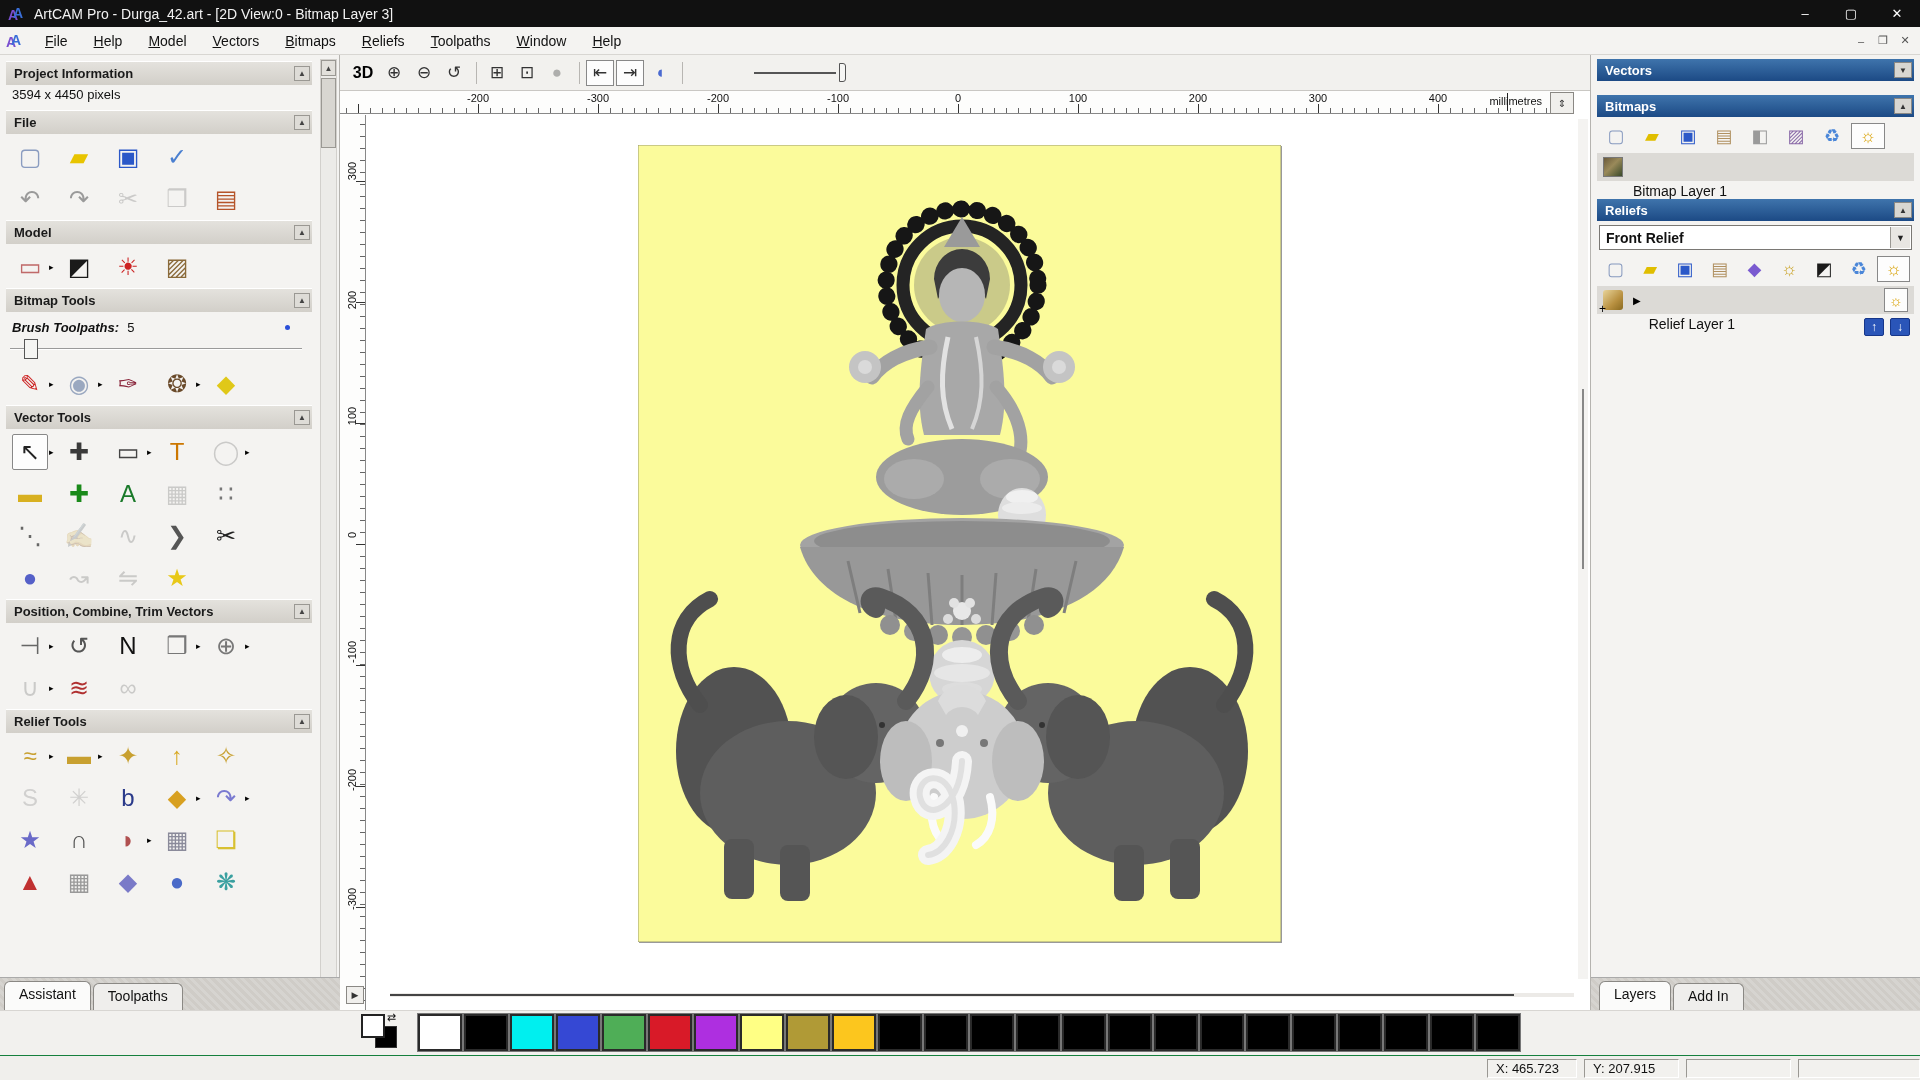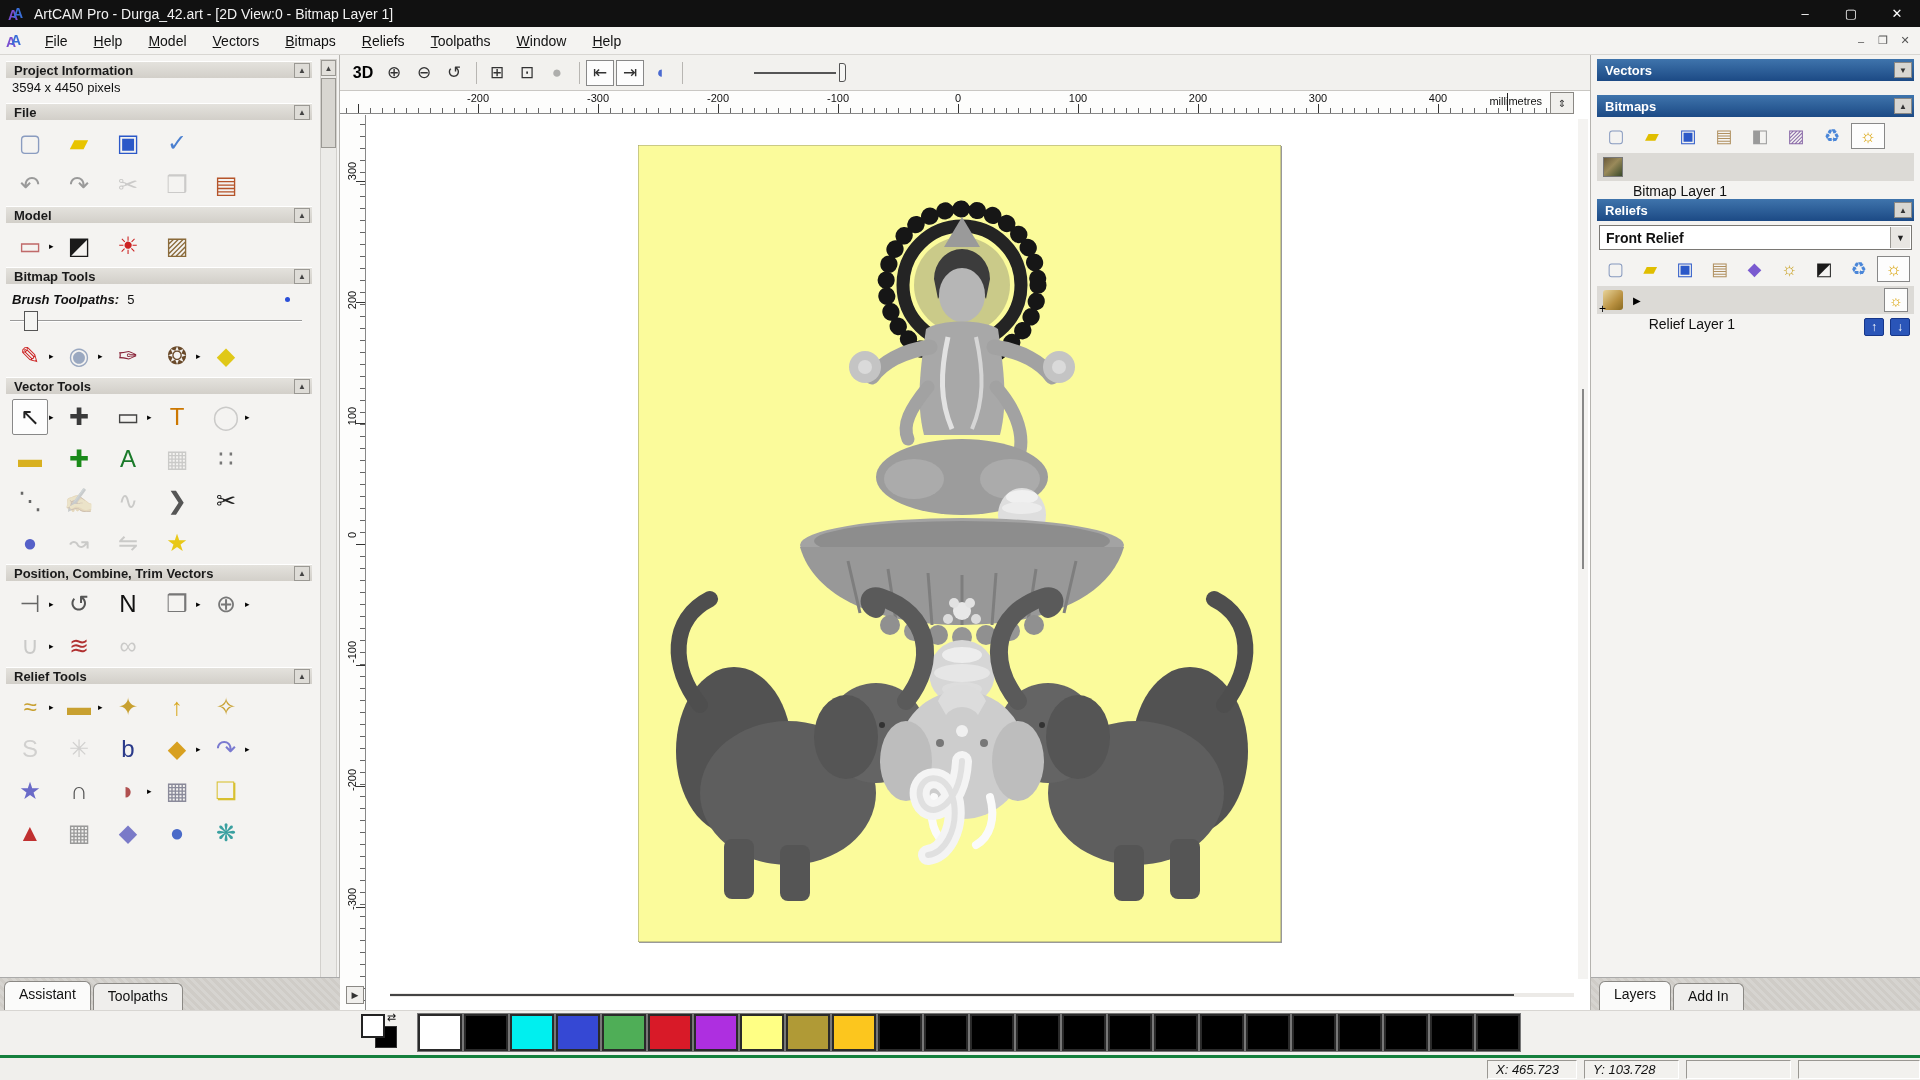--- a/index.html
+++ b/index.html
@@ -19,21 +19,21 @@
   .menubar { position:absolute; left:0; top:27px; width:1920px; height:28px; background:#f4f3f1; border-bottom:1px solid #d8d6d2; display:flex; align-items:center; }
   .menubar .app-icon-sm { width:20px; margin:0 6px 0 6px; position:relative; height:18px; }
   .menu-item { padding:4px 13px; font-size:14px; color:#111; }
   .menu-item:first-letter { text-decoration:underline; }
   .mdi-btns { margin-left:auto; display:flex; margin-right:4px; }
   .mdi-btn { width:22px; height:20px; display:flex; align-items:center; justify-content:center; color:#555; font-size:11px; border:1px solid transparent; }
 
   
   .left-panel { position:absolute; left:0; top:55px; width:340px; height:955px; background:#f4f3f1; border-right:1px solid #b5b3af; }
   .lp-content { position:absolute; left:0; top:0; width:316px; height:963px; overflow:hidden; }
-  .sec-header { height:17px; margin:0 4px 2px 6px; background:linear-gradient(#e4e2dd,#d2cfc9); border-top:1px solid #fff; display:flex; align-items:center; padding:0 2px 0 8px; }
+  .sec-header { height:24px; margin:0 4px 2px 6px; background:linear-gradient(#e4e2dd,#d2cfc9); border-top:1px solid #fff; display:flex; align-items:center; padding:0 2px 0 8px; }
   .sec-header .sec-title { font-weight:bold; font-size:13px; color:#1a1a1a; flex:1; }
   .sec-collapse { width:16px; height:15px; background:#dedcd7; border:1px solid #9a9893; font-size:8px; color:#444; display:flex; align-items:center; justify-content:center; }
   .info-grid { display:flex; padding:4px 0 6px 12px; font-size:13px; color:#111; }
   .info-col { width:130px; line-height:16px; }
   .info-col .hd { font-weight:bold; }
   .info-pixels { padding:0 0 8px 12px; font-size:13px; color:#111; }
 
   .trow { display:flex; align-items:center; padding:2px 0 2px 12px; height:42px; }
   .tool { display:flex; align-items:center; margin-right:4px; }
   .tool .tg { width:36px; height:36px; display:flex; align-items:center; justify-content:center; font-size:24px; border:1px solid transparent; border-radius:2px; }
@@ -130,39 +130,39 @@
   
   .palette-bar { position:absolute; left:0; top:1010px; width:1920px; height:45px; background:#f2f1ee; border-top:1px solid #d8d6d2; }
   .pri-sec { position:absolute; left:361px; top:3px; width:46px; height:38px; }
   .pri-sec .sec-sw { position:absolute; left:14px; top:12px; width:22px; height:22px; background:#000; border:1px solid #333; }
   .pri-sec .pri-sw { position:absolute; left:0; top:0; width:24px; height:24px; background:#fff; border:2px solid #222; }
   .pri-sec .swap { position:absolute; left:26px; top:-3px; font-size:11px; color:#111; }
   .swatches { position:absolute; left:418px; top:3px; display:flex; }
   .swatch { width:44px; height:37px; border:2px solid #2a2a2a; outline:1px solid #777; margin-right:2px; }
 
   
-  .statusbar { position:absolute; left:0; top:1055px; width:1920px; height:25px; background:#f0efec; border-top:3px solid #15803d; display:flex; align-items:center; font-size:13px; color:#111;font-style:italic; }
+  .statusbar { position:absolute; left:0; top:1055px; width:1920px; height:25px; background:#f0efec; border-top:1px solid #15803d; display:flex; align-items:center; font-size:13px; color:#111; }
   .sb-seg { height:19px; border:1px solid; border-color:#9a9893 #fff #fff #9a9893; margin-right:7px; display:flex; align-items:center; padding:0 8px; background:#f2f1ee; }
   .sb-seg.grow { flex:0 0 1480px; border-color:transparent; background:transparent; }
   .sb-x { width:90px; }
   .sb-y { width:95px; }
   .sb-e1 { width:105px; }
   .sb-e2 { flex:1; margin-right:0; }
 </style>
 </head>
 <body>
 
 <div class="app">
 
   <div class="titlebar">
     <div class="app-icon">
         <span class="a1">A</span>
         <span class="a2">A</span>
       </div>
-    <div class="title-text">ArtCAM Pro - Durga_42.art - [2D View:0 - Bitmap Layer 1]</div>
+    <div class="title-text">ArtCAM Pro - Durga_42.art - [2D View:0 - Bitmap Layer 3]</div>
     <div class="win-btns">
       <div class="win-btn">–</div>
       <div class="win-btn">▢</div>
       <div class="win-btn">✕</div>
     </div>
   </div>
 
   <div class="menubar">
     <div class="app-icon app-icon-sm">
         <span class="a1">A</span>
@@ -801,18 +801,18 @@
         <div class="swatch" style="background: rgb(0, 0, 0);"></div>
         <div class="swatch" style="background: rgb(0, 0, 0);"></div>
         <div class="swatch" style="background: rgb(0, 0, 0);"></div>
         <div class="swatch" style="background: rgb(0, 0, 0);"></div>
       </div>
   </div>
 
   <div class="statusbar">
     <div class="sb-seg grow"></div>
     <div class="sb-seg sb-x">X: 465.723</div>
-    <div class="sb-seg sb-y">Y: 103.728</div>
+    <div class="sb-seg sb-y">Y: 207.915</div>
     <div class="sb-seg sb-e1"></div>
     <div class="sb-seg sb-e2"></div>
   </div>
 
 </div>
 
 </body></html>

